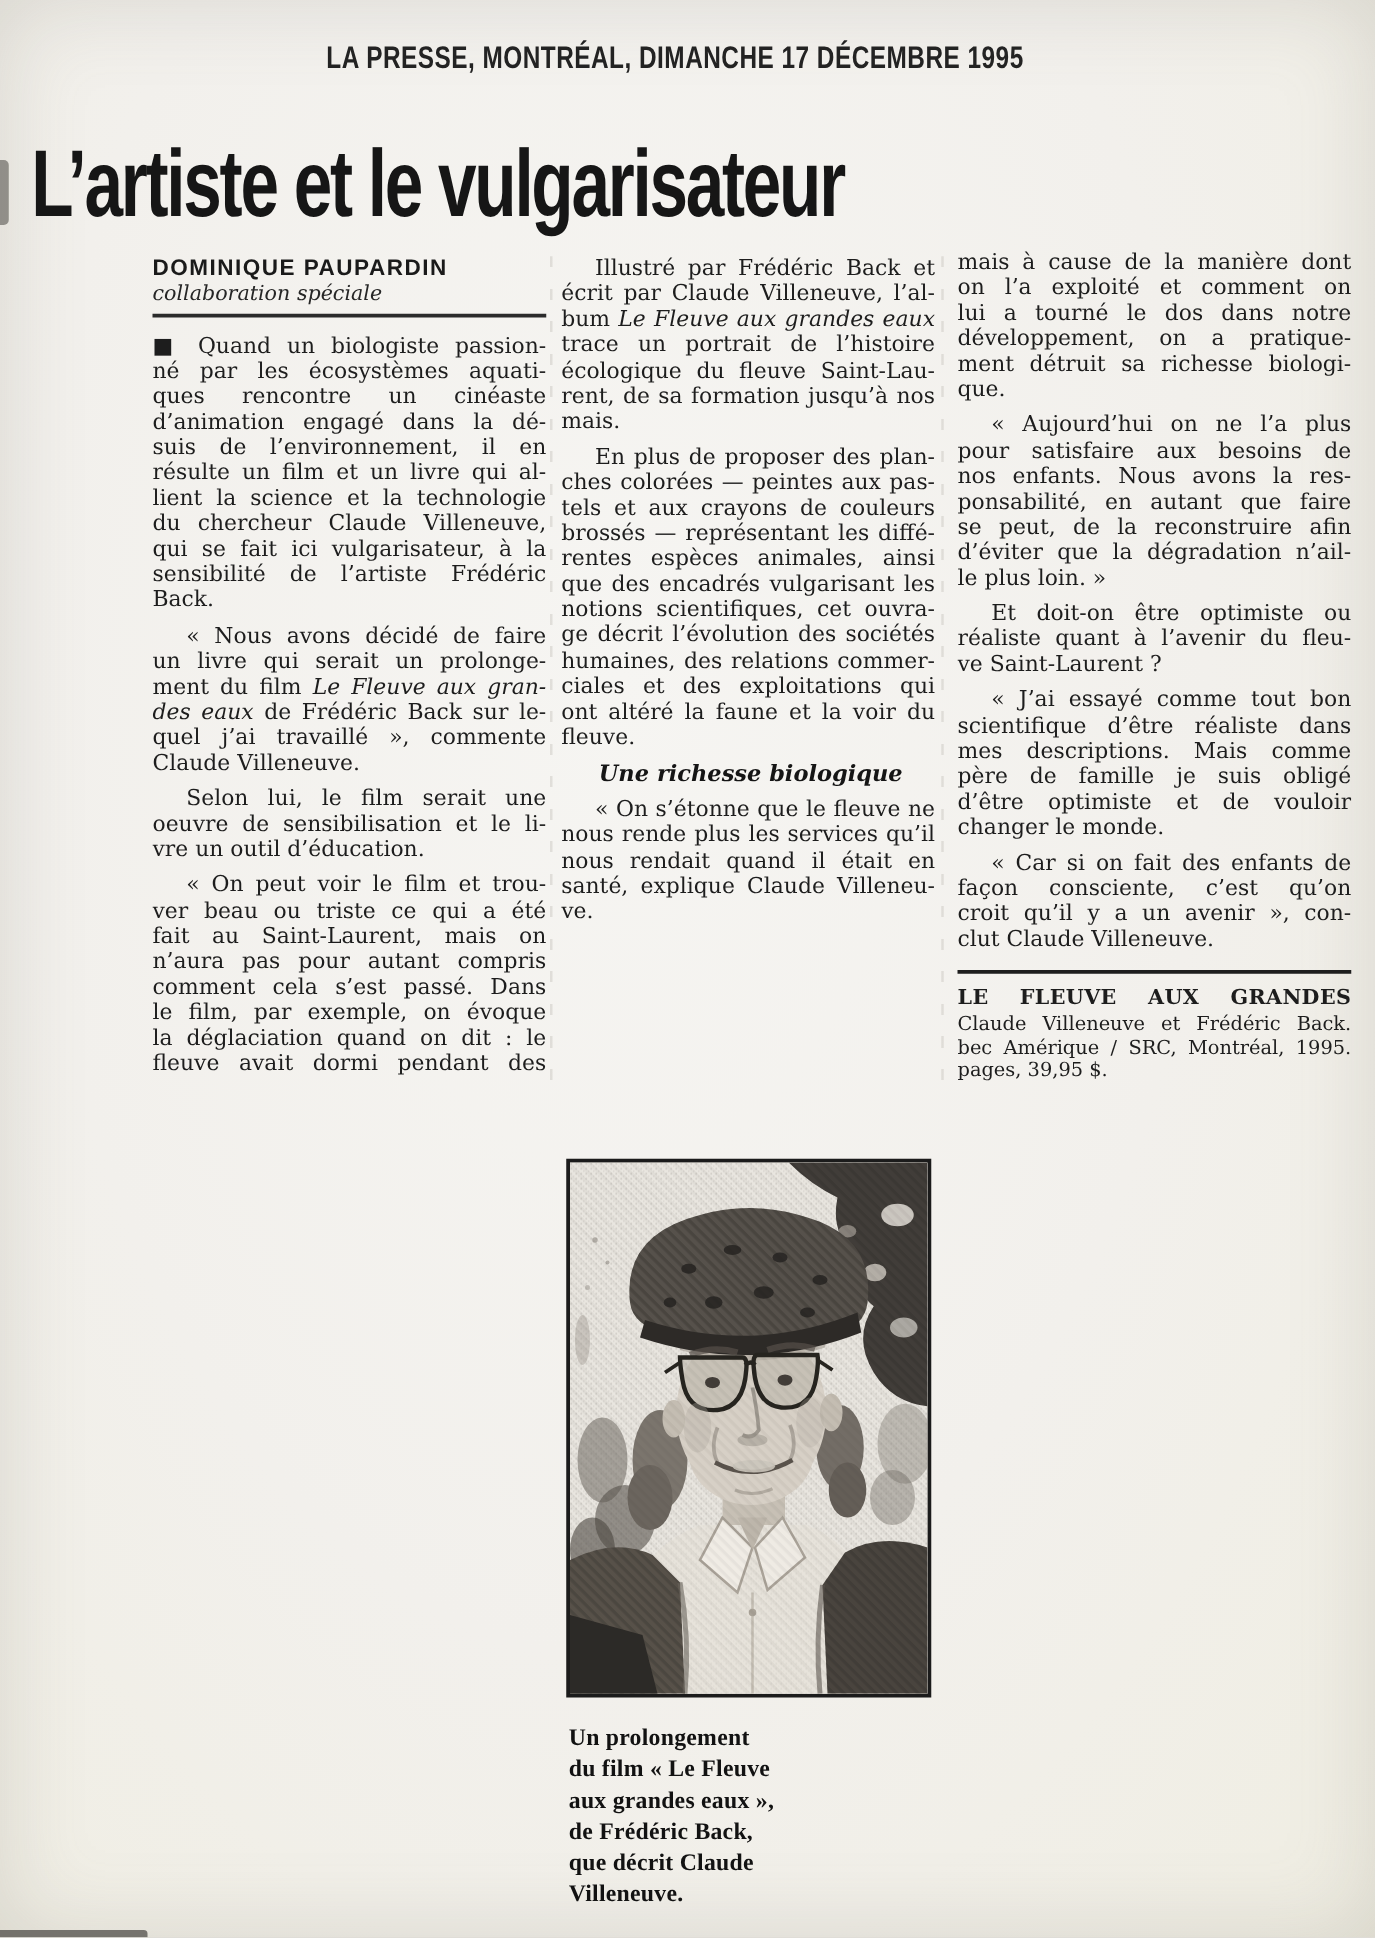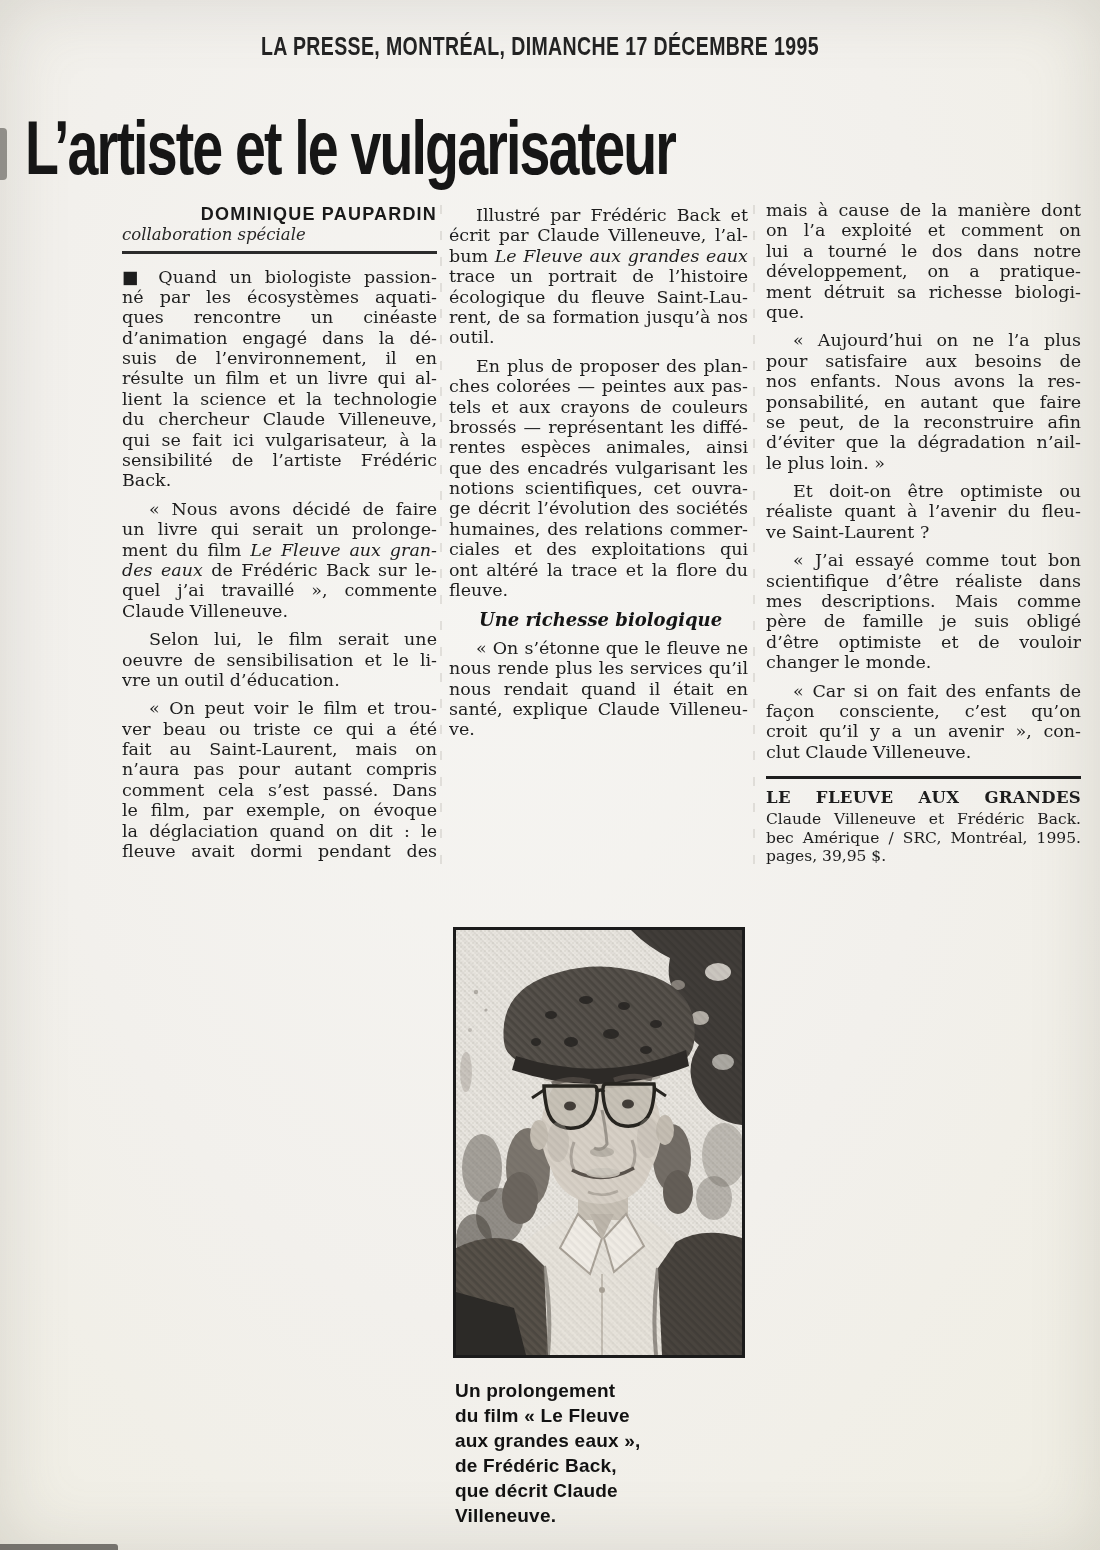--- a/index.html
+++ b/index.html
@@ -22,21 +22,21 @@
     font-family:"Liberation Sans",sans-serif;font-weight:700;font-size:76px;
     letter-spacing:-2.5px;color:#161616;white-space:nowrap;
     transform:scaleX(.73);transform-origin:left center;
   }
   .edge-mark{position:absolute;left:0;top:128px;width:7px;height:52px;background:#4a4843;opacity:.55;border-radius:0 4px 4px 0;}
   .col{position:absolute;font-size:17.5px;line-height:20.4px;text-align:justify;color:#1d1d1d;}
   .col1{left:122px;top:204px;width:315px;}
   .col2{left:449px;top:205px;width:299px;}
   .col3{left:766px;top:200px;width:315px;}
   .byline{text-align:left;margin-bottom:13px;}
-  .byline .author{font-family:"Liberation Sans",sans-serif;font-weight:700;font-size:18px;letter-spacing:1.2px;color:#1a1a1a;line-height:21px;text-align:right;}
+  .byline .author{font-family:"Liberation Sans",sans-serif;font-weight:700;font-size:18px;letter-spacing:1.2px;color:#1a1a1a;line-height:21px;}
   .byline .role{font-style:italic;font-size:16.5px;line-height:19px;color:#262626;}
   .byline-rule{height:2.5px;background:#2b2b2b;margin-top:7px;}
   .para{margin:0 0 8px 0;}
   .ln{height:20.4px;overflow:hidden;text-align:justify;}
   .ln.j::after{content:"";display:inline-block;width:100%;height:0;}
   .para.indent .ln:first-child{text-indent:27px;}
   .subhead{font-weight:700;font-size:18px;text-align:left;margin:10px 0 7px 30px;color:#151515;font-style:italic;}
   .note-rule{height:3px;background:#1e1e1e;margin:14px 0 9px 0;}
   .para.book-title{margin-bottom:2px;}
   .para.book-title .ln{font-weight:700;font-size:16.5px;height:20px;line-height:20px;letter-spacing:.3px;}
@@ -45,21 +45,21 @@
   .colsep{position:absolute;width:2px;top:205px;height:660px;opacity:.35;
     background:repeating-linear-gradient(#b9b5ae 0 9px, transparent 9px 26px);}
   .sep1{left:440px;} .sep2{left:753px;}
   .photo-frame{
     position:absolute;left:453px;top:927px;width:292px;height:431px;
     border:3px solid #1b1b1b;box-sizing:border-box;background:#eae7e1;
   }
   .photo-frame svg{display:block;width:100%;height:100%;}
   .caption{
     position:absolute;left:455px;top:1378px;width:240px;
-    font-family:Liberation Sans, sans-serif;font-weight:700;font-size:19px;
+    font-family:Liberation Serif, serif;font-weight:700;font-size:19px;
     line-height:25px;color:#121212;letter-spacing:.2px;
   }
   .cap-ln{white-space:nowrap;}
   .bottom-smudge{position:absolute;left:0;bottom:0;width:118px;height:6px;background:#504e49;opacity:.75;border-radius:0 3px 0 0;}
   i{font-style:italic;}
 </style>
 </head>
 <body>
 
 <div class="page">
@@ -120,34 +120,34 @@
 
   <div class="col col2">
     <div class="col-body">
         <div class="para indent">
           <div class="ln j">Illustré par Frédéric Back et</div>
           <div class="ln j">écrit par Claude Villeneuve, l’al-</div>
           <div class="ln j">bum <i>Le Fleuve aux grandes eaux</i></div>
           <div class="ln j">trace un portrait de l’histoire</div>
           <div class="ln j">écologique du fleuve Saint-Lau-</div>
           <div class="ln j">rent, de sa formation jusqu’à nos</div>
-          <div class="ln">outil.</div>
+          <div class="ln">mais.</div>
         </div>
         <div class="para indent">
           <div class="ln j">En plus de proposer des plan-</div>
           <div class="ln j">ches colorées — peintes aux pas-</div>
           <div class="ln j">tels et aux crayons de couleurs</div>
           <div class="ln j">brossés — représentant les diffé-</div>
           <div class="ln j">rentes espèces animales, ainsi</div>
           <div class="ln j">que des encadrés vulgarisant les</div>
           <div class="ln j">notions scientifiques, cet ouvra-</div>
           <div class="ln j">ge décrit l’évolution des sociétés</div>
           <div class="ln j">humaines, des relations commer-</div>
           <div class="ln j">ciales et des exploitations qui</div>
-          <div class="ln j">ont altéré la trace et la flore du</div>
+          <div class="ln j">ont altéré la faune et la voir du</div>
           <div class="ln">fleuve.</div>
         </div>
         <div class="subhead">Une richesse biologique</div>
         <div class="para indent">
           <div class="ln j">« On s’étonne que le fleuve ne</div>
           <div class="ln j">nous rende plus les services qu’il</div>
           <div class="ln j">nous rendait quand il était en</div>
           <div class="ln j">santé, explique Claude Villeneu-</div>
           <div class="ln">ve.</div>
         </div>

